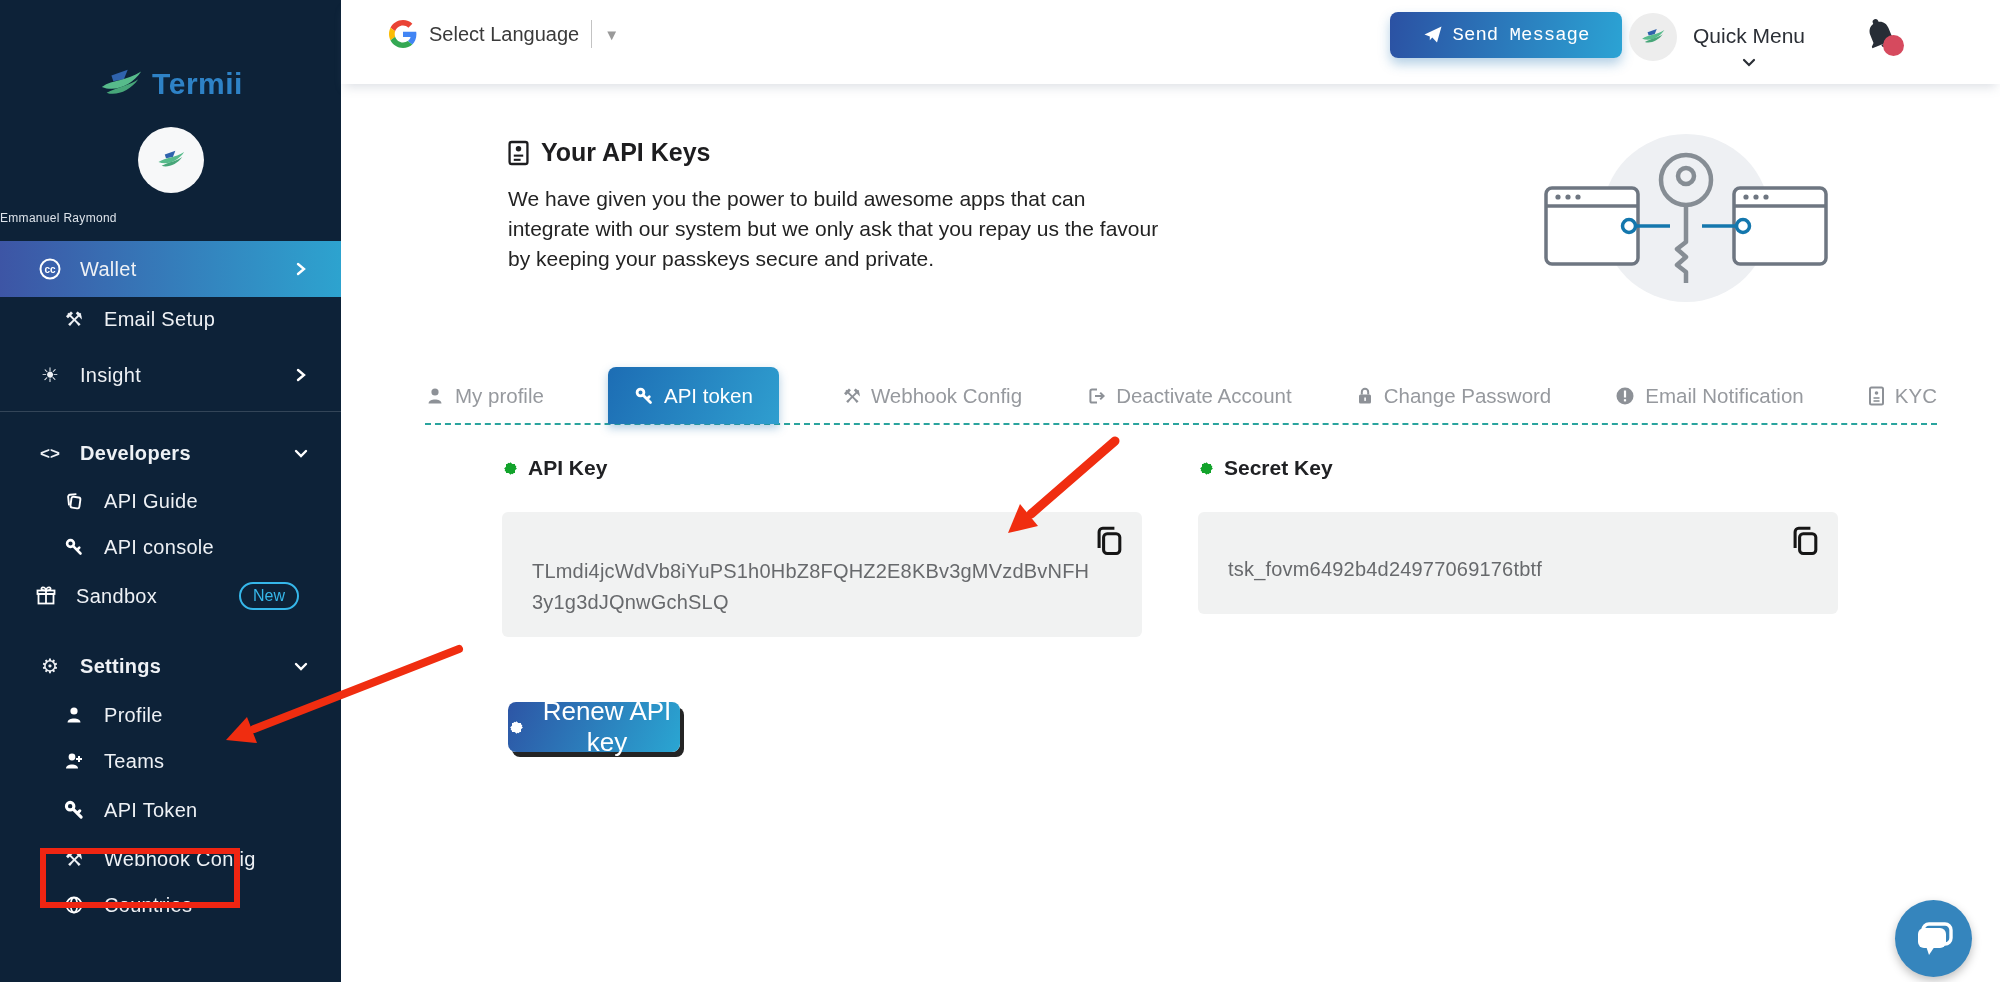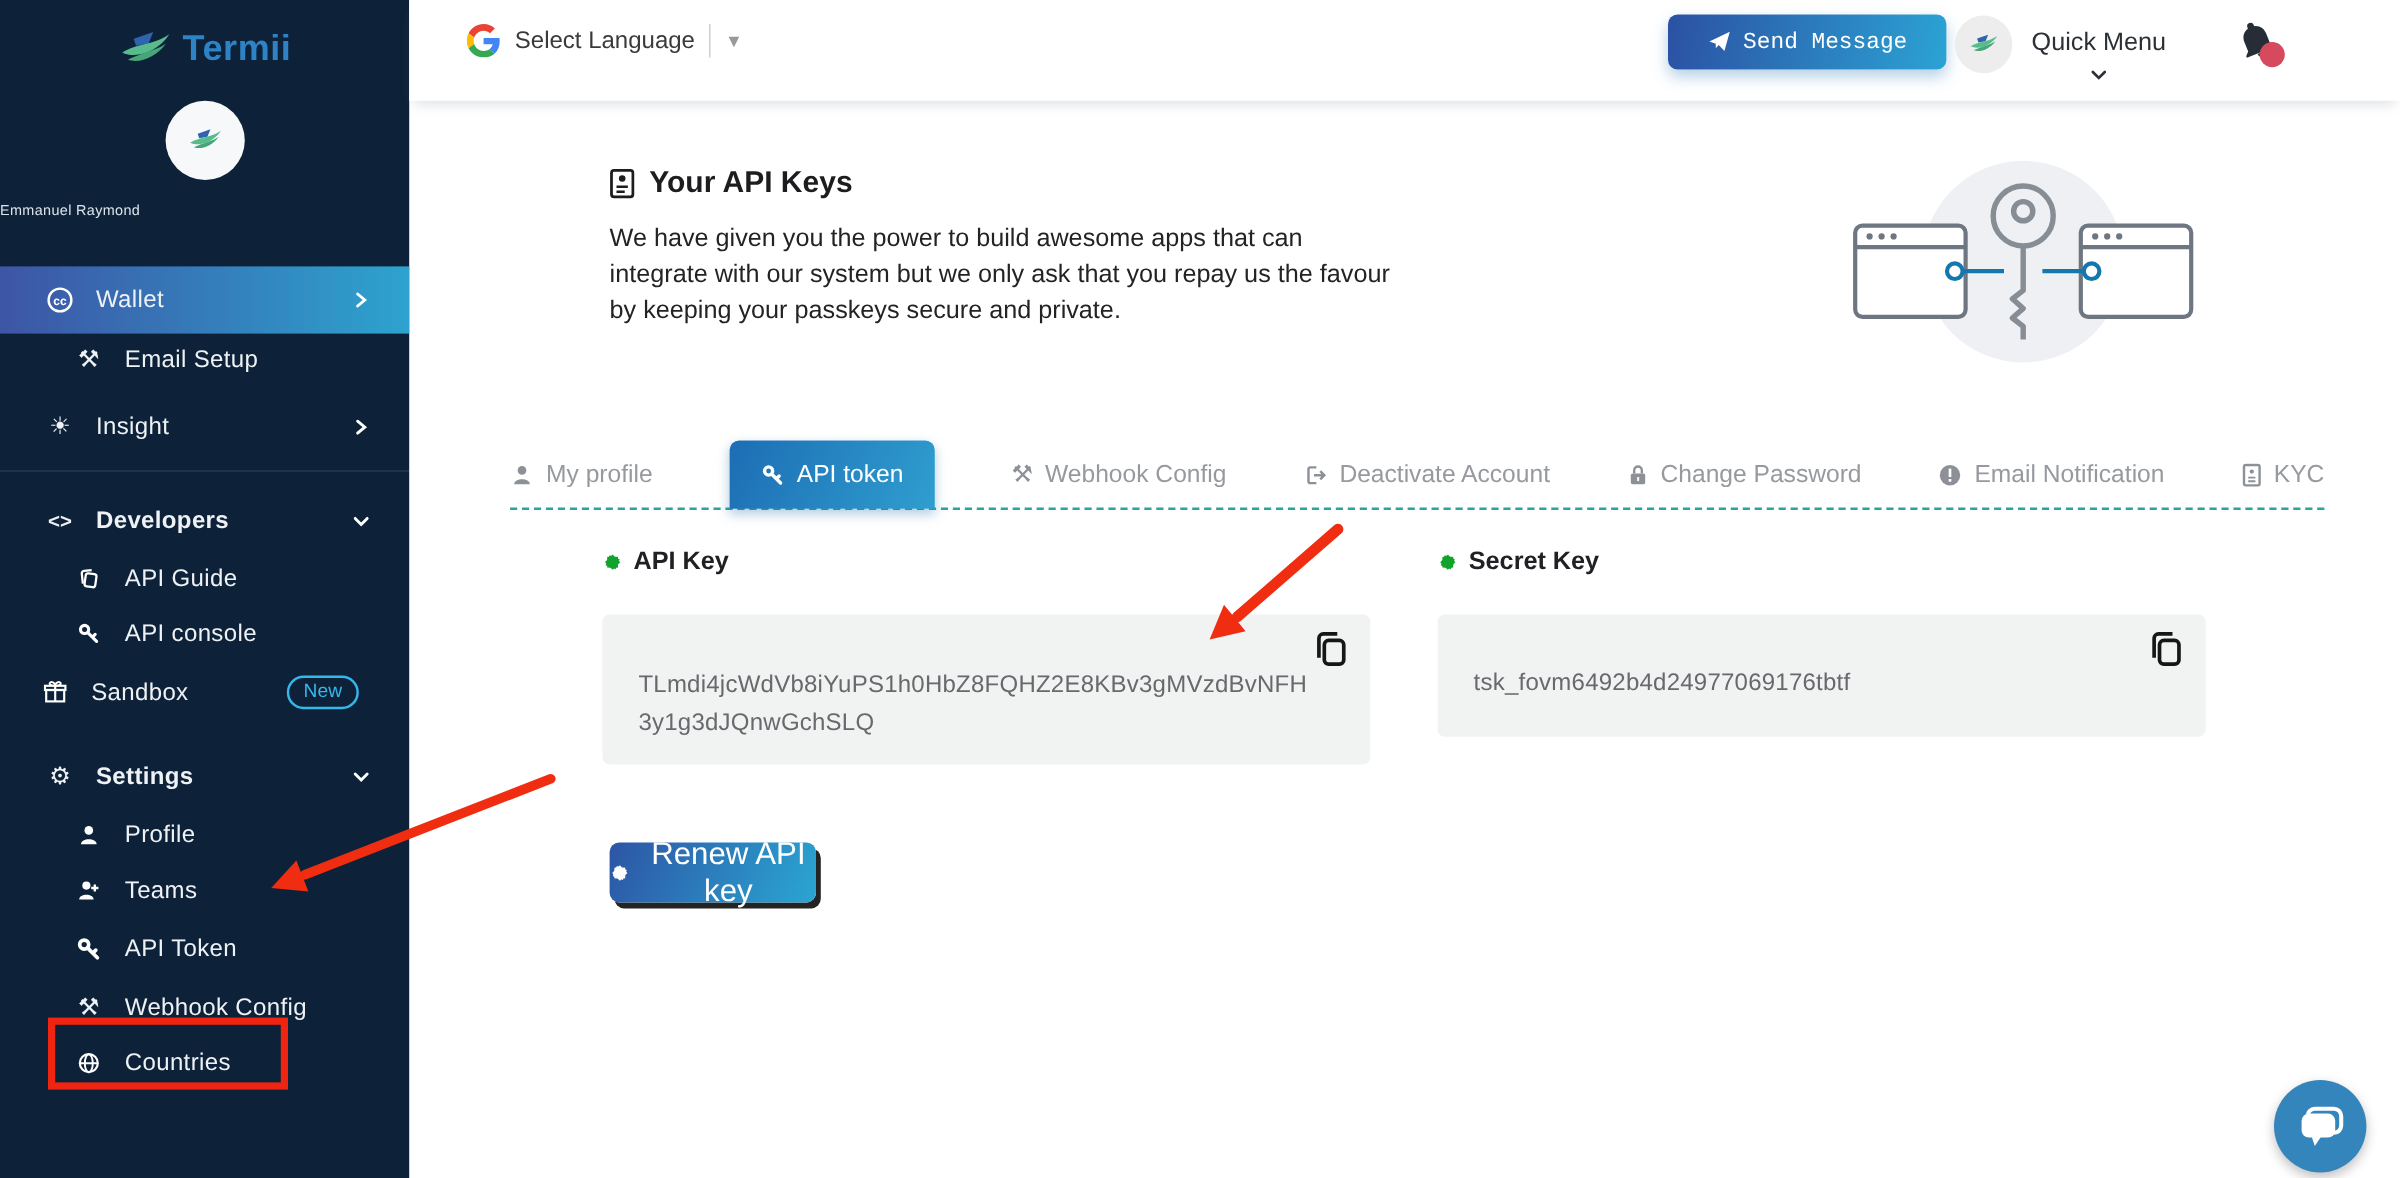--- a/index.html
+++ b/index.html
@@ -2,25 +2,25 @@
 <html><head>
 <meta charset="utf-8">
 <style>
   * { box-sizing: border-box; margin: 0; padding: 0; }
   html,body { width:2000px; height:982px; overflow:hidden; }
   body { position:relative; font-family:"Liberation Sans", sans-serif; background:#fff; }
   .icon svg { display:block; }
 
   
   #sidebar { position:absolute; left:0; top:0; width:341px; height:982px; background:#0d2238; color:#e9edf2; z-index:10; }
-  .logo-row { display:flex; align-items:center; justify-content:center; gap:8px; padding-top:24px; }
+  .logo-row { display:flex; align-items:center; justify-content:center; gap:8px; padding-top:24px;margin-top:43px; }
   .logo-word { font-size:30px; font-weight:bold; color:#2e82c6; letter-spacing:.5px; }
   .side-avatar { width:66px; height:66px; border-radius:50%; background:#f7f8f9; margin:26px auto 0; display:flex; align-items:center; justify-content:center; }
   .side-username { font-size:12px; color:#dde3ea; margin-top:18px; letter-spacing:.3px; }
-  nav { margin-top:40px; }
+  nav { margin-top:16px; }
   .nav-item { height:46px; display:flex; align-items:center; padding:0 28px 0 38px; font-size:20px; gap:18px; cursor:pointer; color:#eef1f5; }
   .nav-item .lbl { letter-spacing:.3px; }
   .nav-item.sub { padding-left:62px; }
   .nav-item .icon { width:24px; display:flex; justify-content:center; }
   .glyph-icon { font-size:20px; line-height:1; }
   .chev { margin-left:auto; }
   .row-wallet { height:56px; background:linear-gradient(90deg,#3d55a5 0%,#2da3cf 100%); }
   .row-email { height:44px; }
   .row-insight { height:52px; margin-top:8px; }
   .side-divider { border:none; border-top:1px solid rgba(255,255,255,.16); margin:10px 0 16px; }

